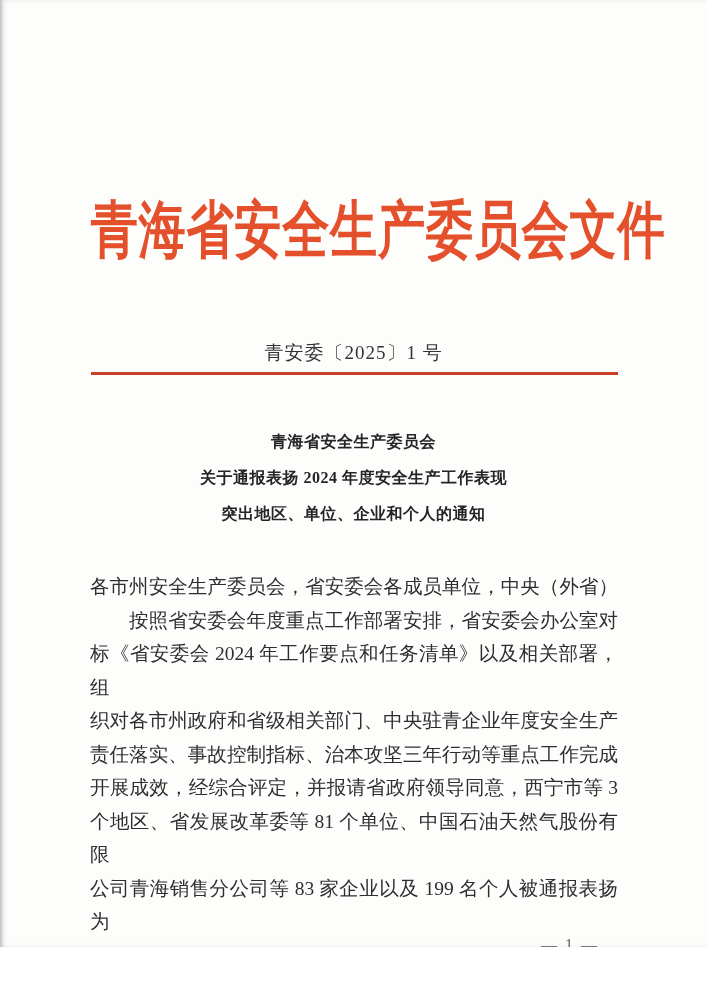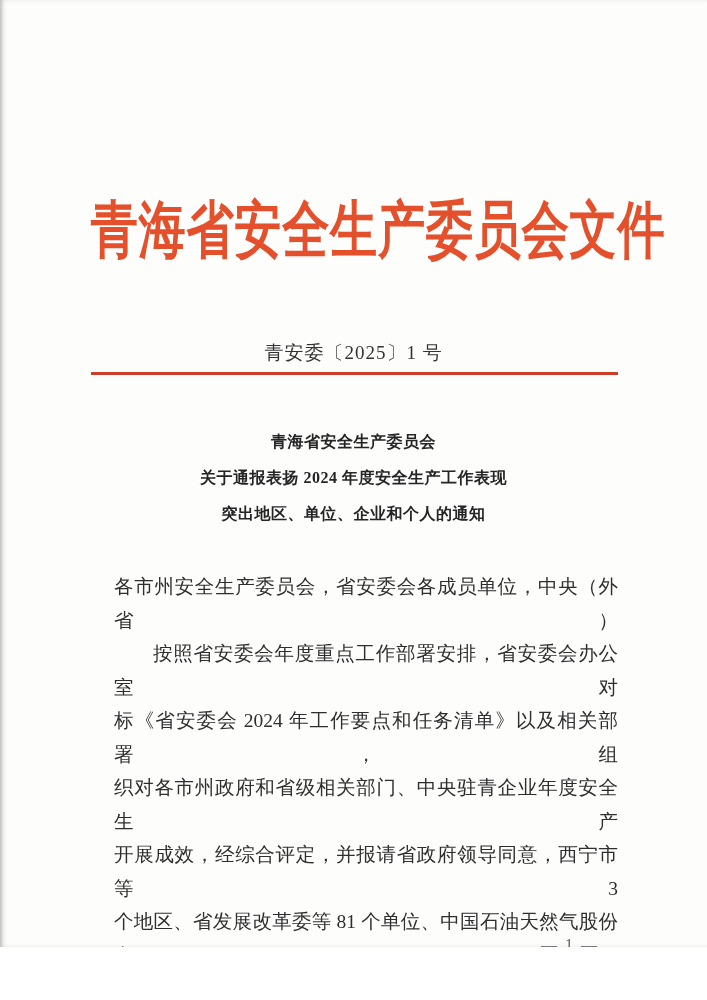--- a/index.html
+++ b/index.html
@@ -77,21 +77,20 @@
     top: 570px;
     left: 90px;
     width: 528px;
     font-size: 19.5px;
     line-height: 33.5px;
     color: #2e2e2e;
   }
   .b-line {
     text-align: justify;
     text-align-last: justify;
-    margin-left: 24px;
   }
   .b-line.short-last {
     text-align-last: left;
   }
   .b-line.indent {
     text-indent: 2em;
   }
   .page-footer {
     position: absolute;
     top: 934px;
@@ -121,19 +120,20 @@
     <div>青海省安全生产委员会</div>
     <div>关于通报表扬 2024 年度安全生产工作表现</div>
     <div>突出地区、单位、企业和个人的通知</div>
   </div>
 
   <div class="body-text">
     <div class="b-line">各市州安全生产委员会，省安委会各成员单位，中央（外省）</div>
     <div class="b-line indent">按照省安委会年度重点工作部署安排，省安委会办公室对</div>
     <div class="b-line">标《省安委会 2024 年工作要点和任务清单》以及相关部署，组</div>
     <div class="b-line">织对各市州政府和省级相关部门、中央驻青企业年度安全生产</div>
+    <div class="b-line">责任落实、事故控制指标、治本攻坚三年行动等重点工作完成</div>
     <div class="b-line">开展成效，经综合评定，并报请省政府领导同意，西宁市等 3</div>
     <div class="b-line">个地区、省发展改革委等 81 个单位、中国石油天然气股份有限</div>
     <div class="b-line">公司青海销售分公司等 83 家企业以及 199 名个人被通报表扬为</div>
   </div>
 
   <div class="page-footer">— 1 —</div>
 </div>
 
 </body></html>

